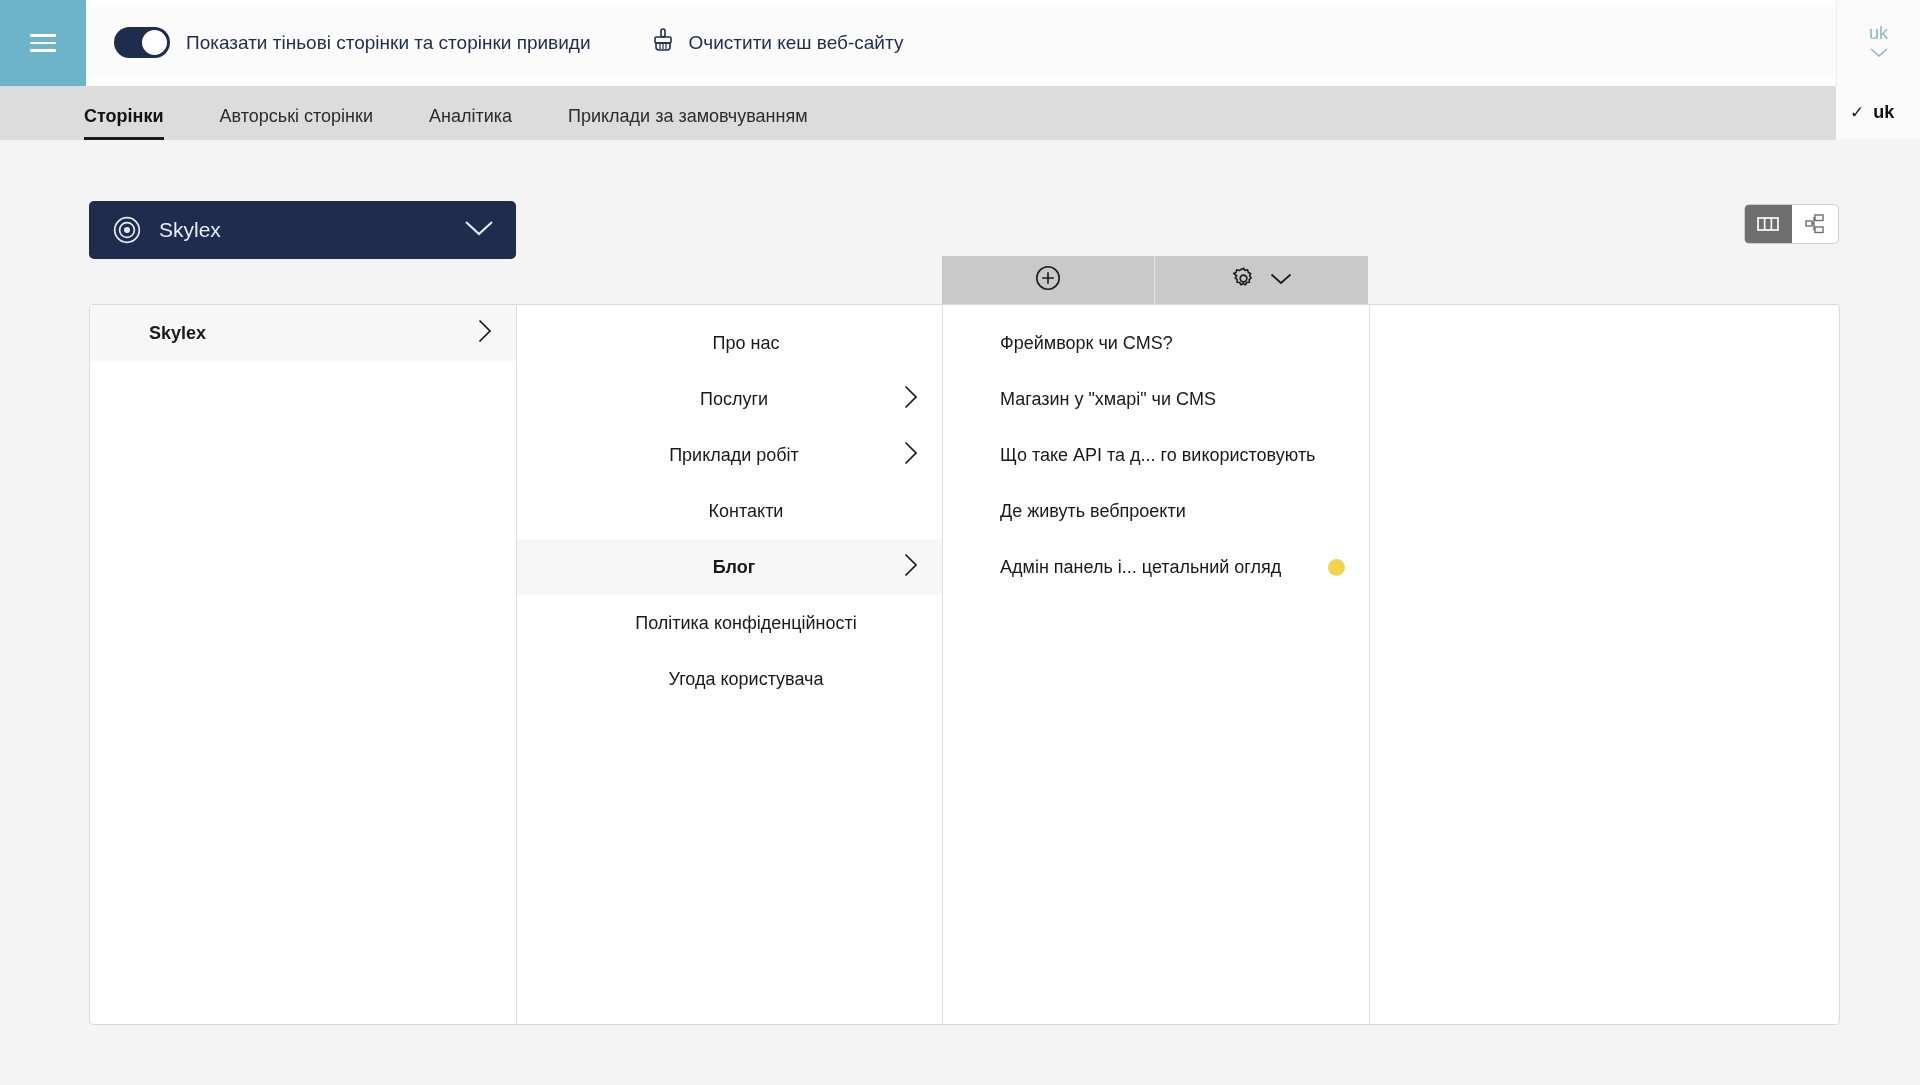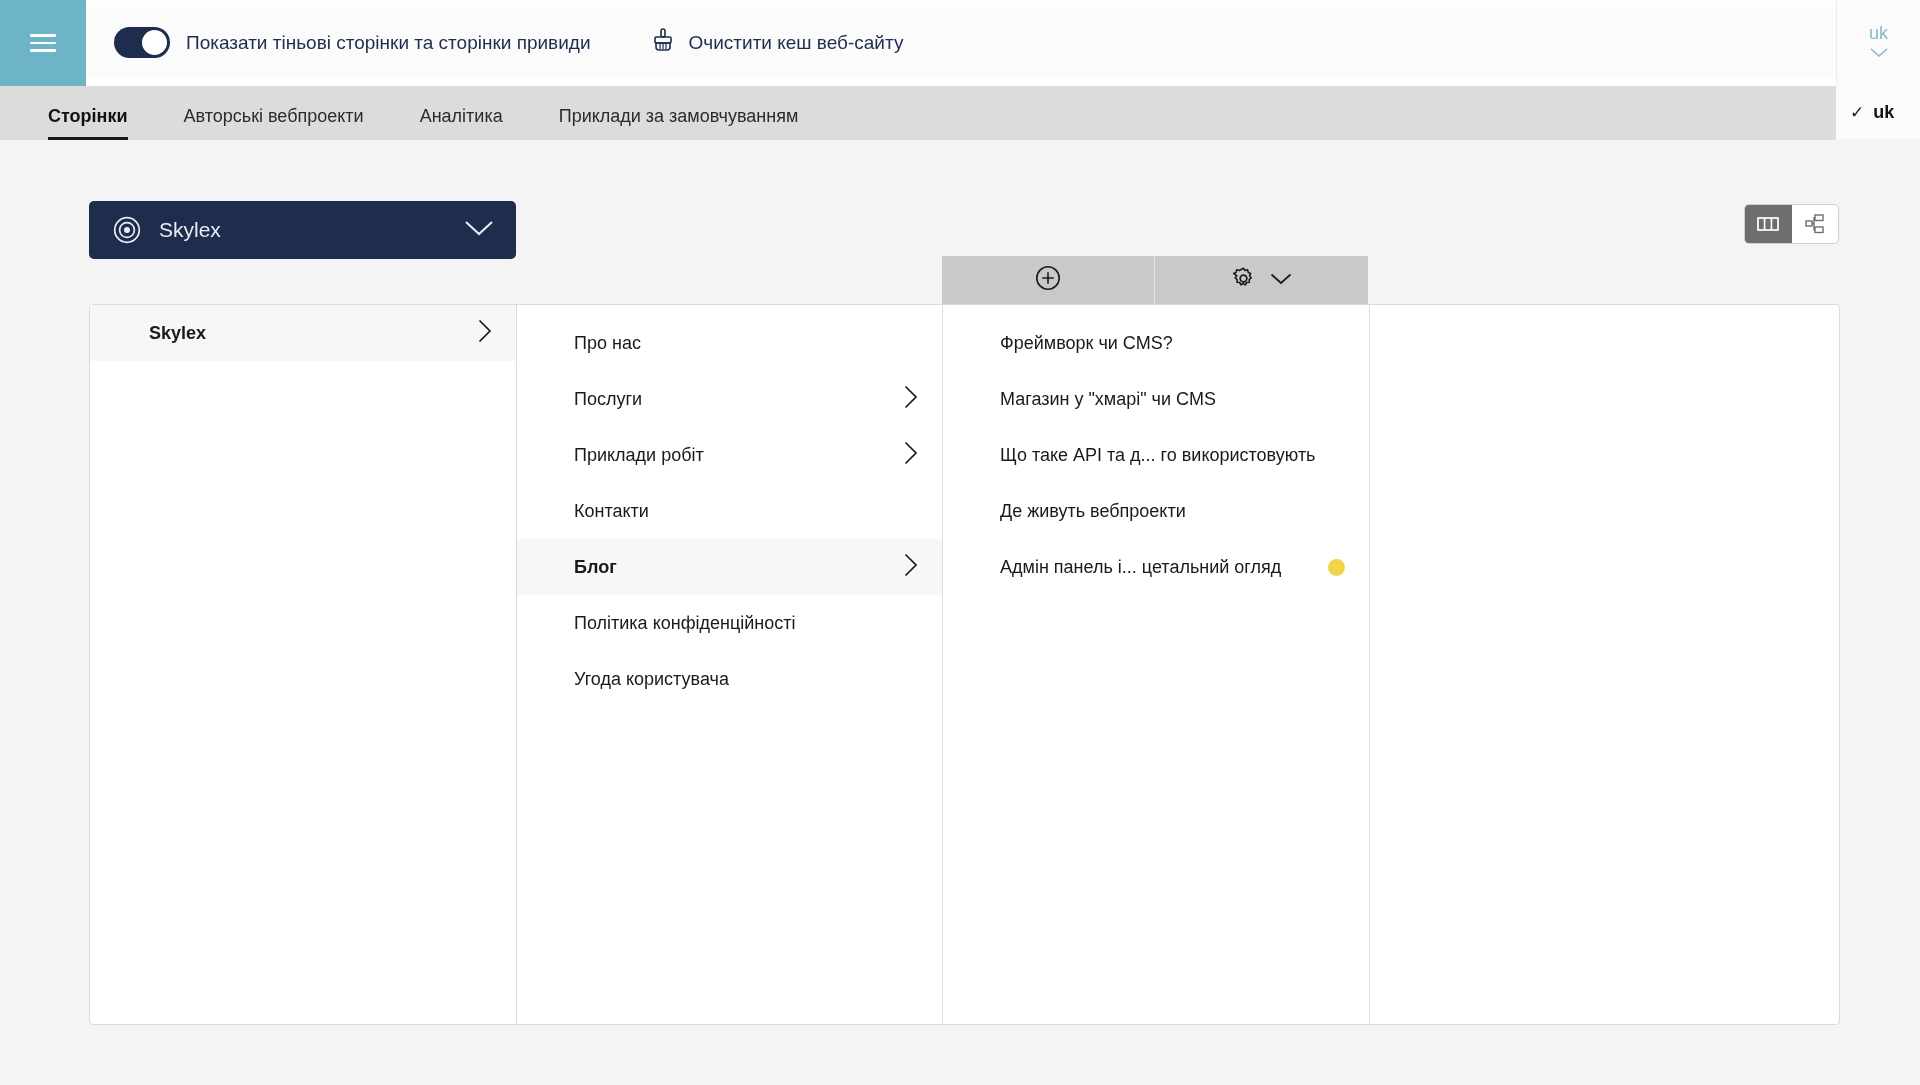--- a/index.html
+++ b/index.html
@@ -62,21 +62,21 @@
     gap: 9px; padding-left: 14px;
     z-index: 20;
   }
   .lang-menu .check { font-size: 17px; color: #1a1a1a; }
   .lang-menu .name { font-size: 18px; font-weight: bold; color: #111; }
 
   
   .tabbar {
     position: absolute; left: 0; top: 86px; width: 1836px; height: 54px;
     background: #dcdcdc;
-    display: flex; align-items: flex-end; padding-left: 48px;
+    display: flex; align-items: flex-end; padding-left: 84px;
   }
   .tab {
     font-size: 18px; color: #2b2b2b; padding: 0 0 13px 0;
     margin-right: 56px; position: relative; cursor: pointer;
     white-space: nowrap;
   }
   .tab.active { font-weight: bold; color: #111; }
   .tab.active::after {
     content: ""; position: absolute; left: 0; right: 0; bottom: 0;
     height: 3px; background: #1a1a1a;
@@ -125,21 +125,21 @@
     background: #ffffff;
     border: 1px solid #dadada;
     border-radius: 4px;
     display: flex;
   }
   .col {
     height: 100%; border-right: 1px solid #dcdcdc;
     overflow: hidden; position: relative;
   }
   .col-1 { width: 427px; }
-  .col-2 { width: 426px; }
+  .col-2 { width: 426px; text-align: center; }
   .col-3 { width: 427px; }
   .col-4 { width: 469px; border-right: none; }
 
   .row {
     height: 56px; display: flex; align-items: center;
     padding: 0 24px 0 56px; cursor: pointer; position: relative;
   }
   .row.sel { background: #f7f7f7; }
   .row .row-label {
     flex: 1; font-size: 18px; color: #1a1a1a; white-space: nowrap;
@@ -195,21 +195,21 @@
   </div>
 </div>
 
 <div class="lang-menu">
   <span class="check">✓</span>
   <span class="name">uk</span>
 </div>
 
 <div class="tabbar">
   <div class="tab active">Сторінки</div>
-  <div class="tab">Авторські вебпроекти</div>
+  <div class="tab">Авторські сторінки</div>
   <div class="tab">Аналітика</div>
   <div class="tab">Приклади за замовчуванням</div>
 </div>
 
 <div class="content">
 
   <div class="site-select">
     <span class="target-icon">
       <svg width="28" height="28" viewBox="0 0 28 28" fill="none">
         <circle cx="14" cy="14" r="12.3" stroke="#e8ecf3" stroke-width="1.7"></circle>

